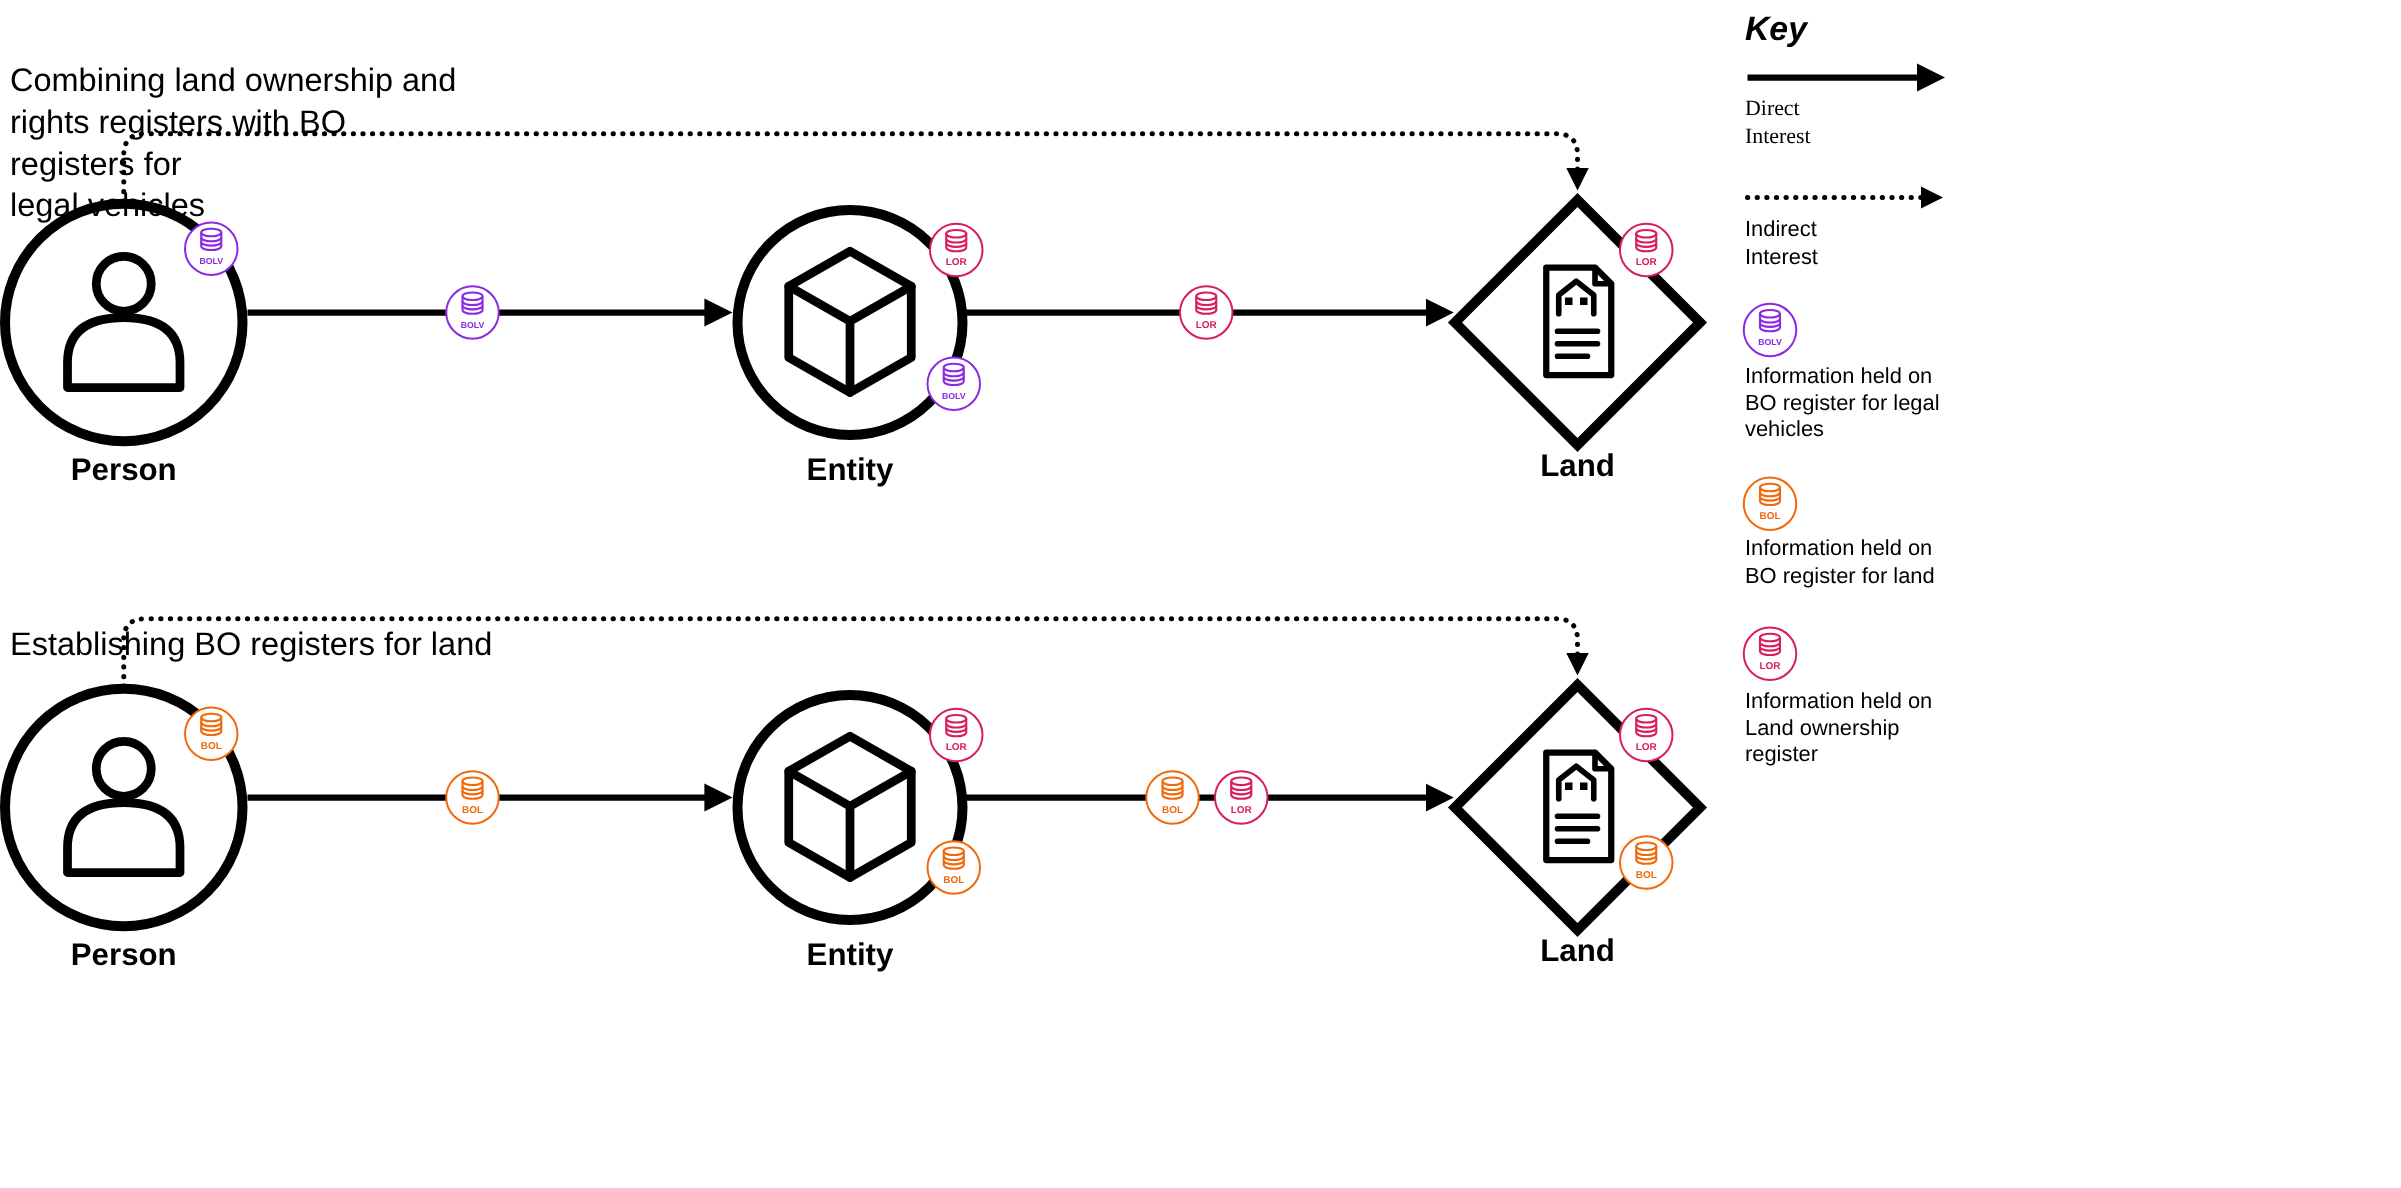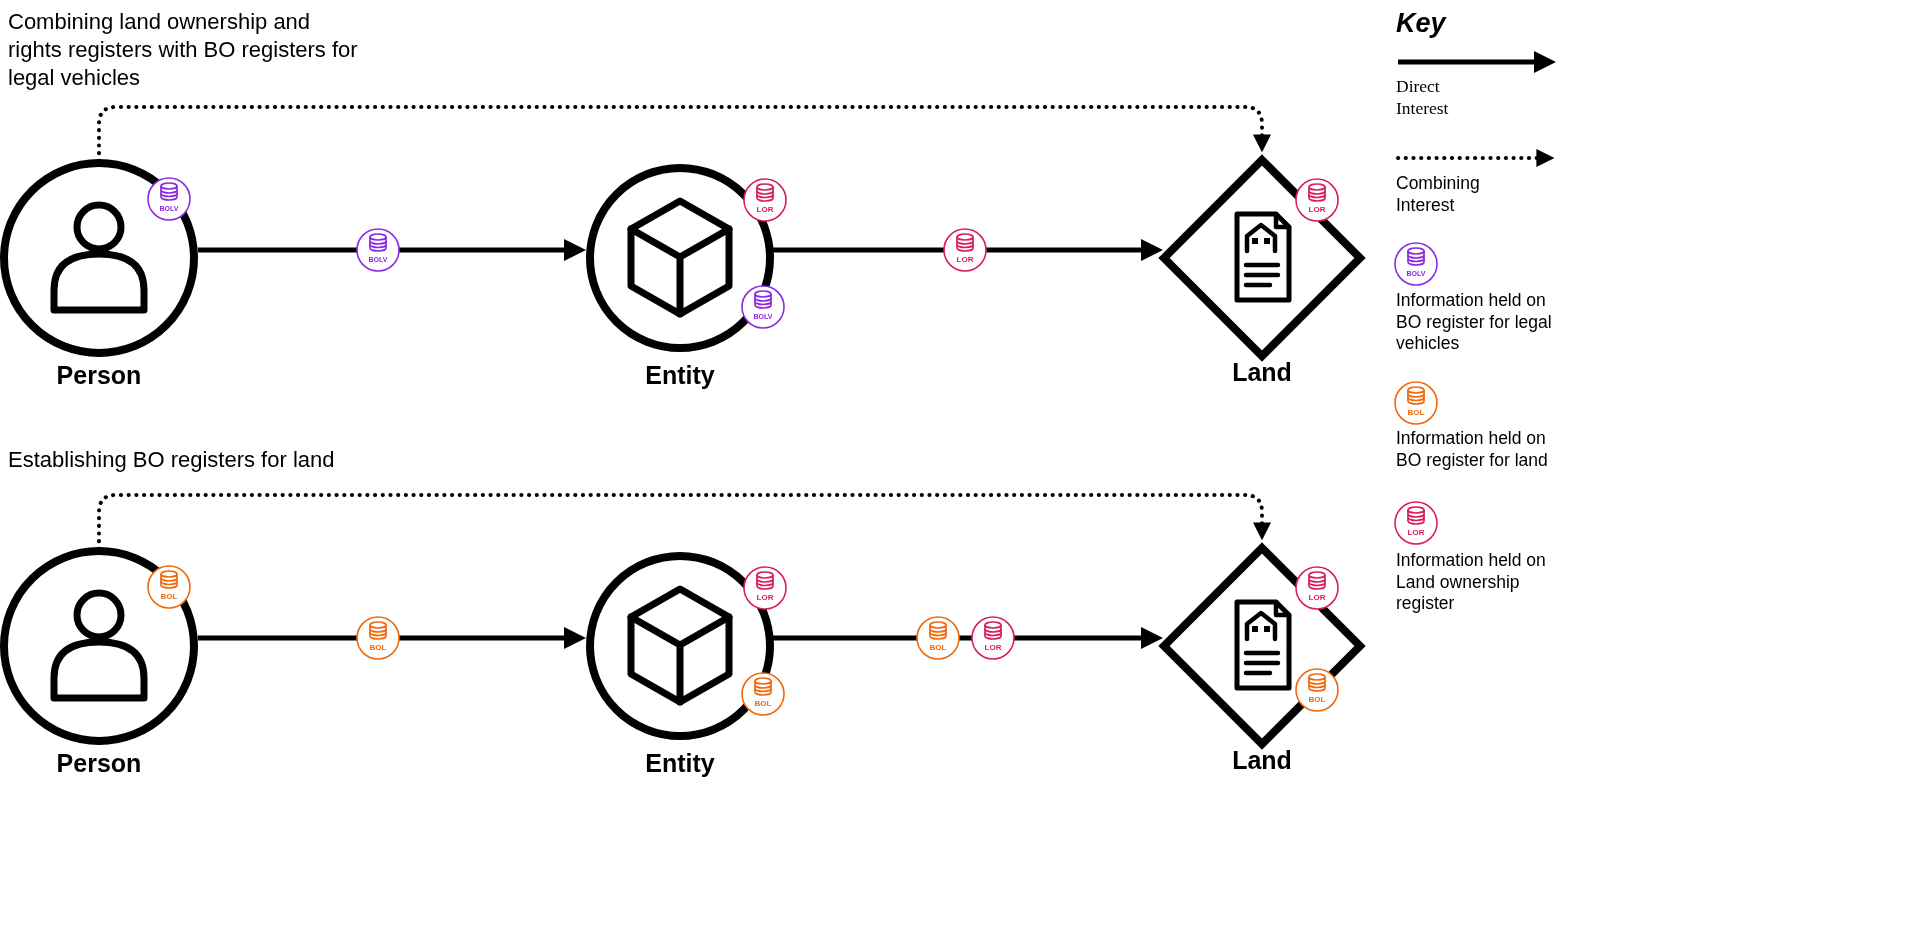--- a/index.html
+++ b/index.html
@@ -8,23 +8,23 @@
   svg.layer { position:absolute; left:0; top:0; }
 
   .node  { fill:#fff; stroke:#000; stroke-width:8; }
   .icon  { fill:none; stroke:#000; stroke-width:7; stroke-linejoin:round; stroke-linecap:round; }
   .doc      { fill:#fff; stroke:#000; stroke-width:5;   stroke-linejoin:round; }
   .doc-thin { fill:none; stroke:#000; stroke-width:4.5; stroke-linejoin:round; stroke-linecap:round; }
   .solid  { stroke:#000; stroke-width:5; fill:none; }
   .dotted { stroke:#000; stroke-width:4; fill:none; stroke-dasharray:0.2 7.5; stroke-linecap:round; }
   .nlabel { font-weight:bold; font-size:25px; text-anchor:middle; fill:#000; }
 
-  .title    { position:absolute; white-space:pre-line; font-size:22px; line-height:1.28; }
+  .title    { position:absolute; white-space:pre-line; font-size:26px; line-height:1.28;margin-top:40px; }
   .t1 { left:8px;  top:8px;   width:360px; }
-  .t2 { left:8px;  top:446px; width:420px; }
+  .t2 { left:8px;  top:459px; width:420px; }
   .keytitle { position:absolute; left:1396px; top:8px; font-size:27px; font-weight:bold;font-style:italic; }
   .keylabel { position:absolute; left:1396px; width:180px; white-space:pre-line; font-size:17.5px; line-height:1.24; }
   .kl0 { top:76px;font-family:Liberation Serif, serif; }
   .kl1 { top:173px; }
   .kl2 { top:290px; }
   .kl3 { top:428px; }
   .kl4 { top:550px; }
 </style>
 </head>
 <body>
@@ -247,21 +247,21 @@
   </svg>
 
   <div class="title t1">Combining land ownership and
 rights registers with BO registers for
 legal vehicles</div>
   <div class="title t2">Establishing BO registers for land</div>
 
   <div class="keytitle">Key</div>
   <div class="keylabel kl0">Direct
 Interest</div>
-  <div class="keylabel kl1">Combining
+  <div class="keylabel kl1">Indirect
 Interest</div>
   <div class="keylabel kl2">Information held on
 BO register for legal
 vehicles</div>
   <div class="keylabel kl3">Information held on
 BO register for land</div>
   <div class="keylabel kl4">Information held on
 Land ownership
 register</div>
 </div>

